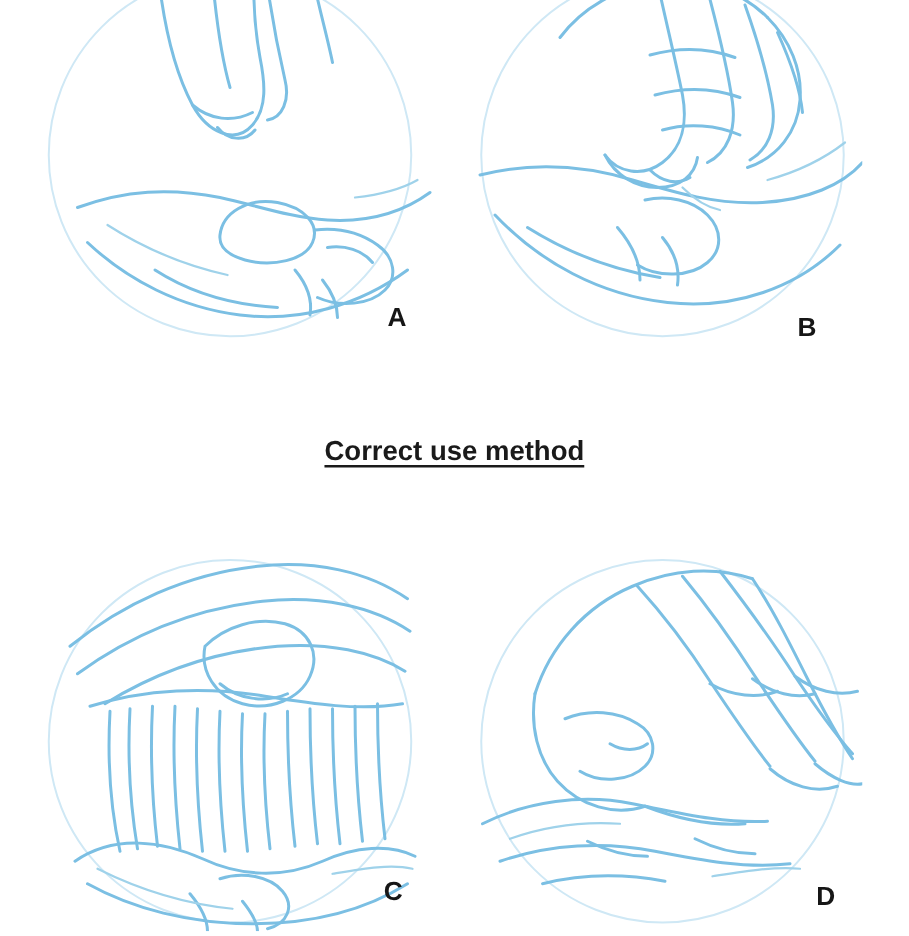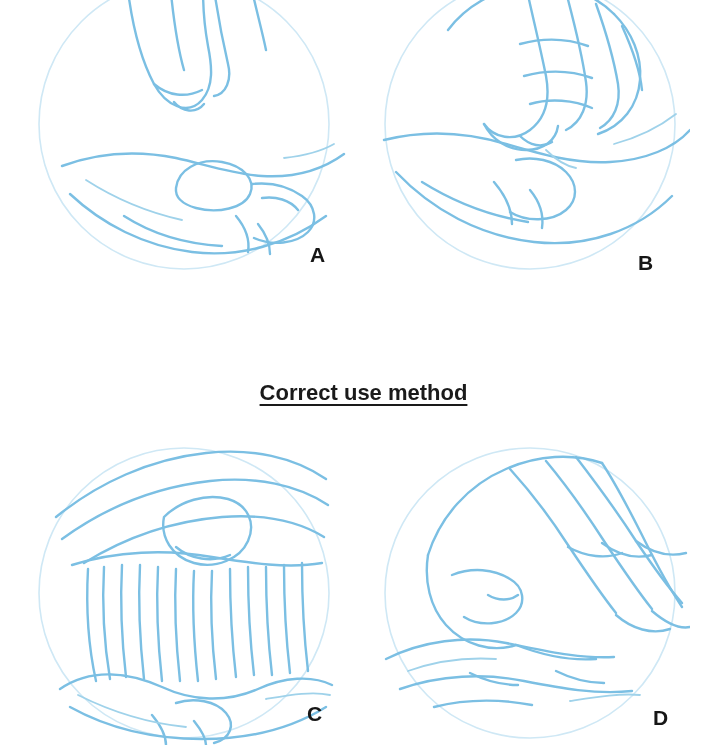--- a/index.html
+++ b/index.html
@@ -51,21 +51,21 @@
   #panel-a { left: 26px;  top: -16px;  width: 320px; height: 300px; }
   #panel-b { left: 370px; top: -16px;  width: 320px; height: 300px; }
   #panel-c { left: 26px;  top: 445px;  width: 320px; height: 300px; }
   #panel-d { left: 370px; top: 445px;  width: 320px; height: 300px; }
 
   #label-a { left: 310px; top: 243px; }
   #label-b { left: 638px; top: 251px; }
   #label-c { left: 307px; top: 702px; }
   #label-d { left: 653px; top: 706px; }
 
-  #caption-main { top: 380px; text-decoration: underline; }
+  #caption-main { top: 348px; text-decoration: underline; }
 
   .stroke {
     fill: none;
     stroke: #7bbfe3;
     stroke-width: 2.4;
     stroke-linecap: round;
     stroke-linejoin: round;
   }
   .stroke-thin {
     fill: none;

